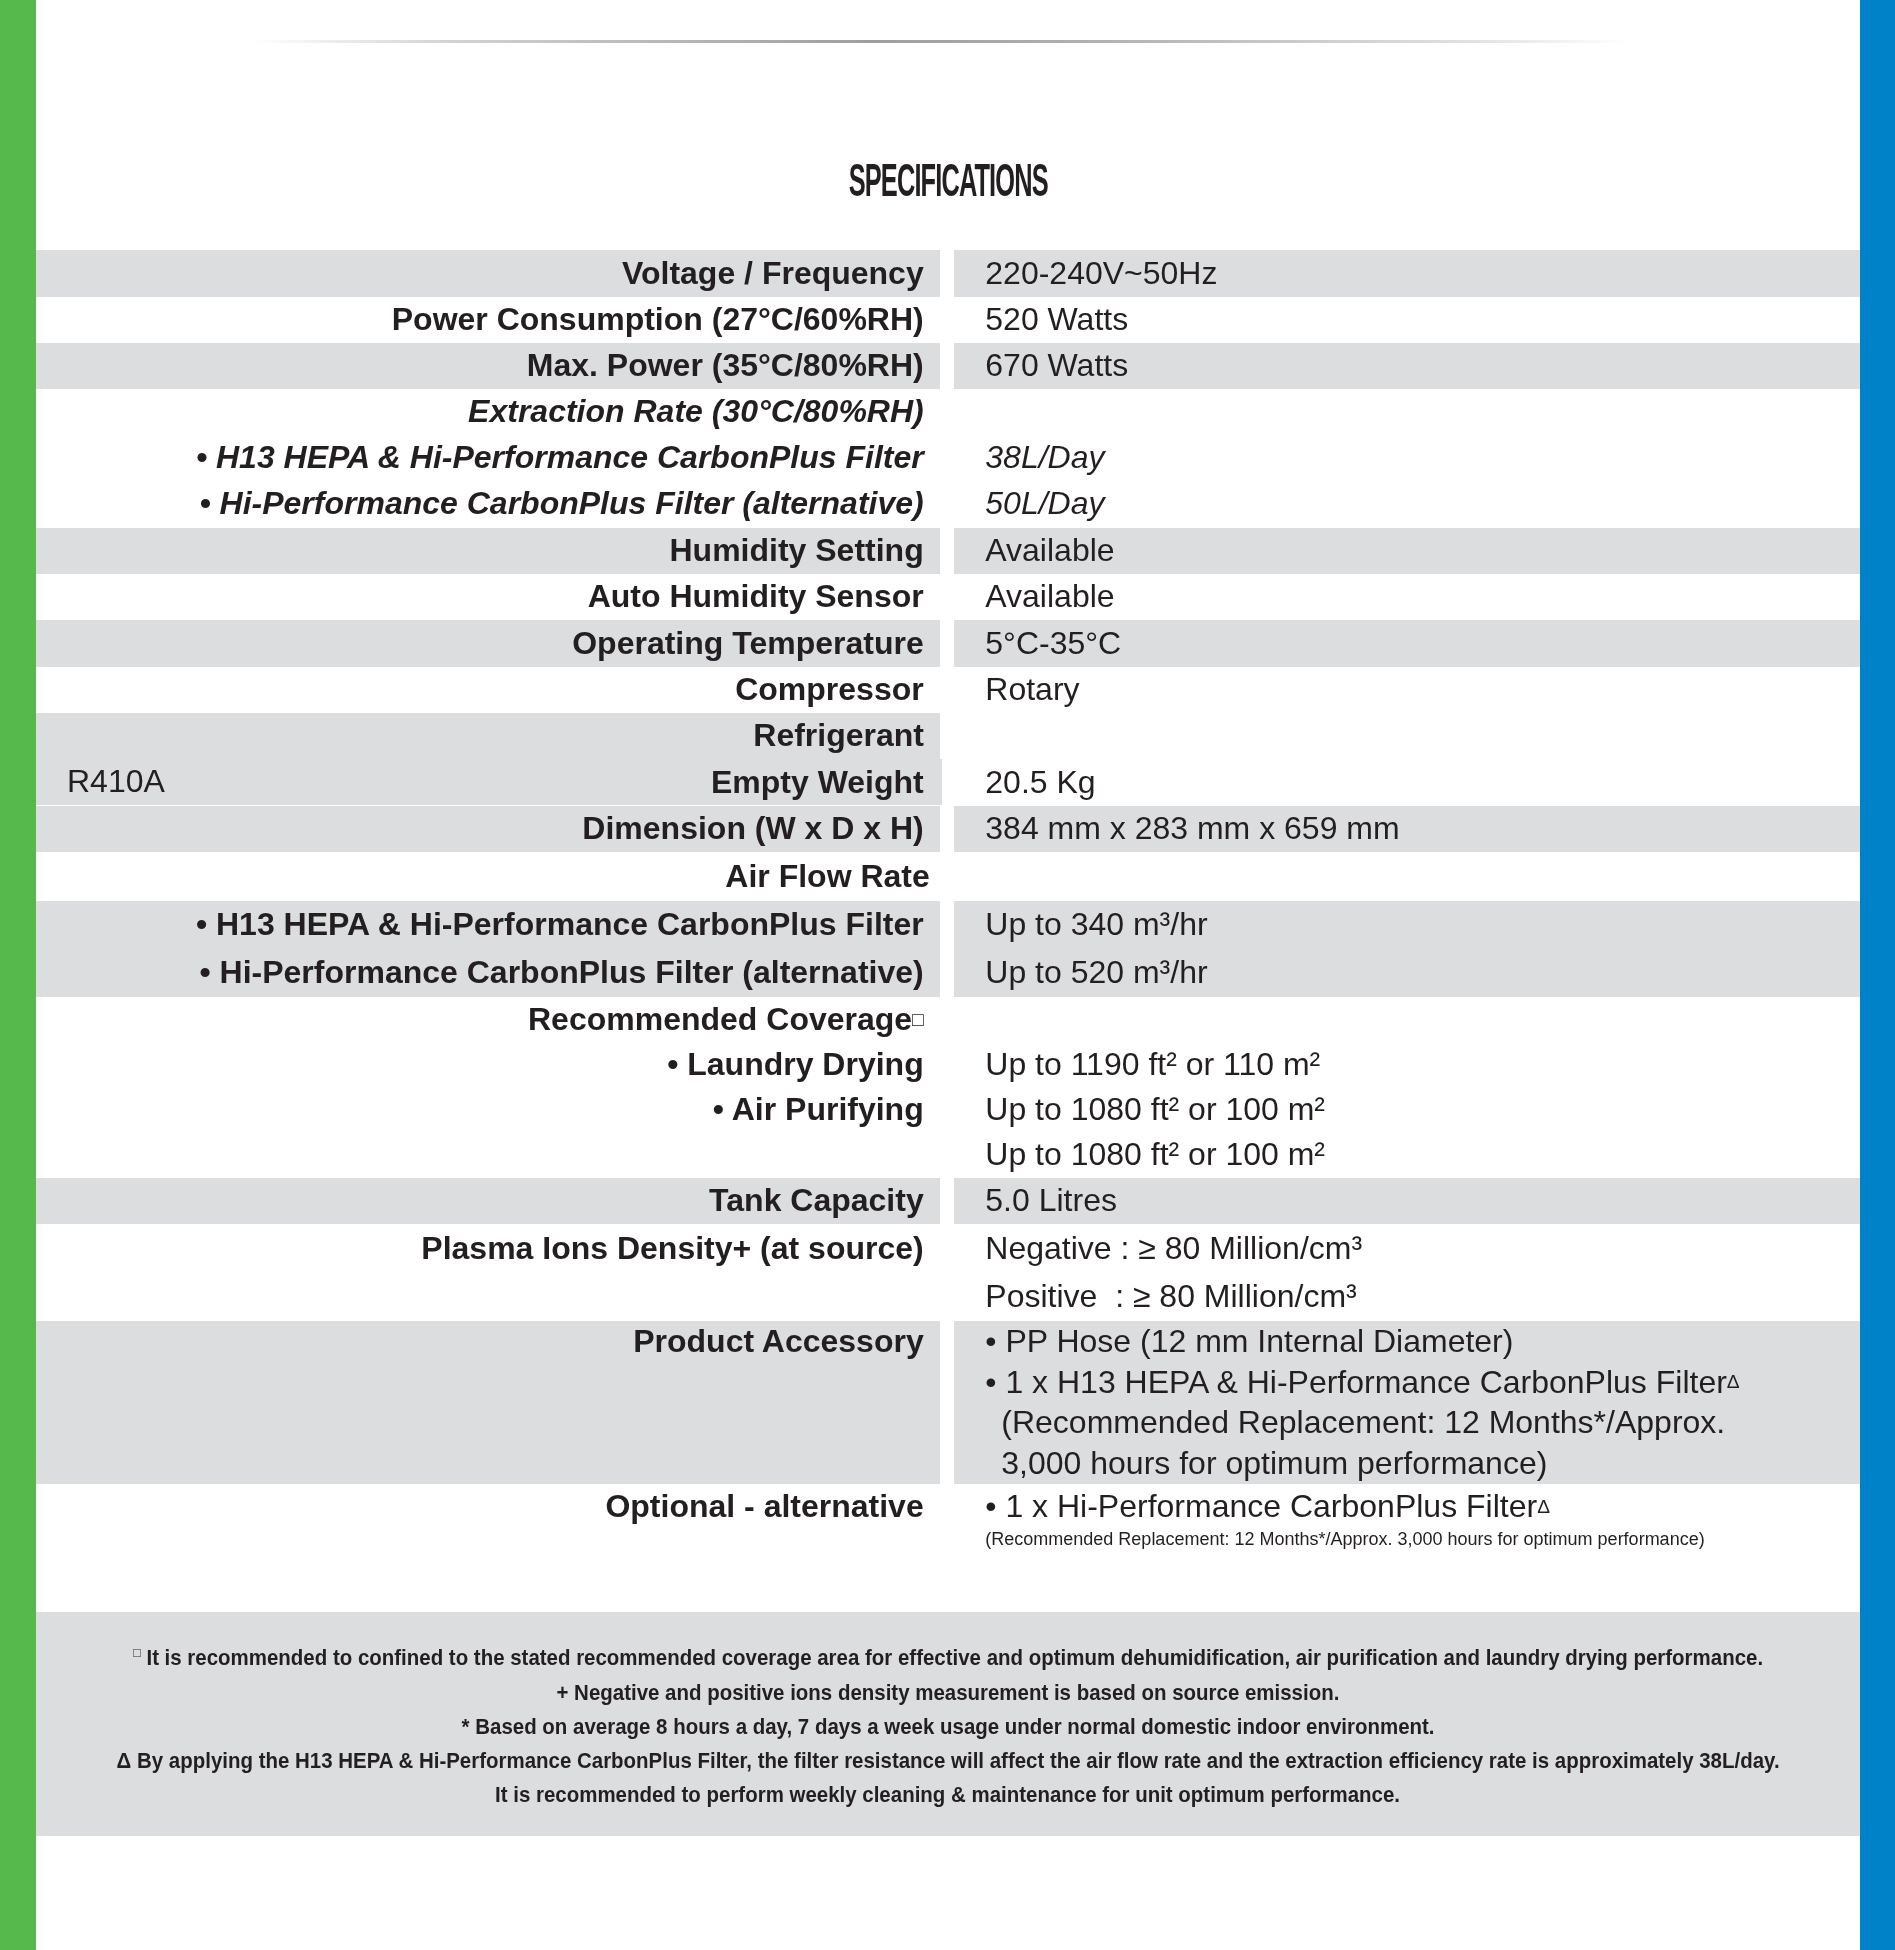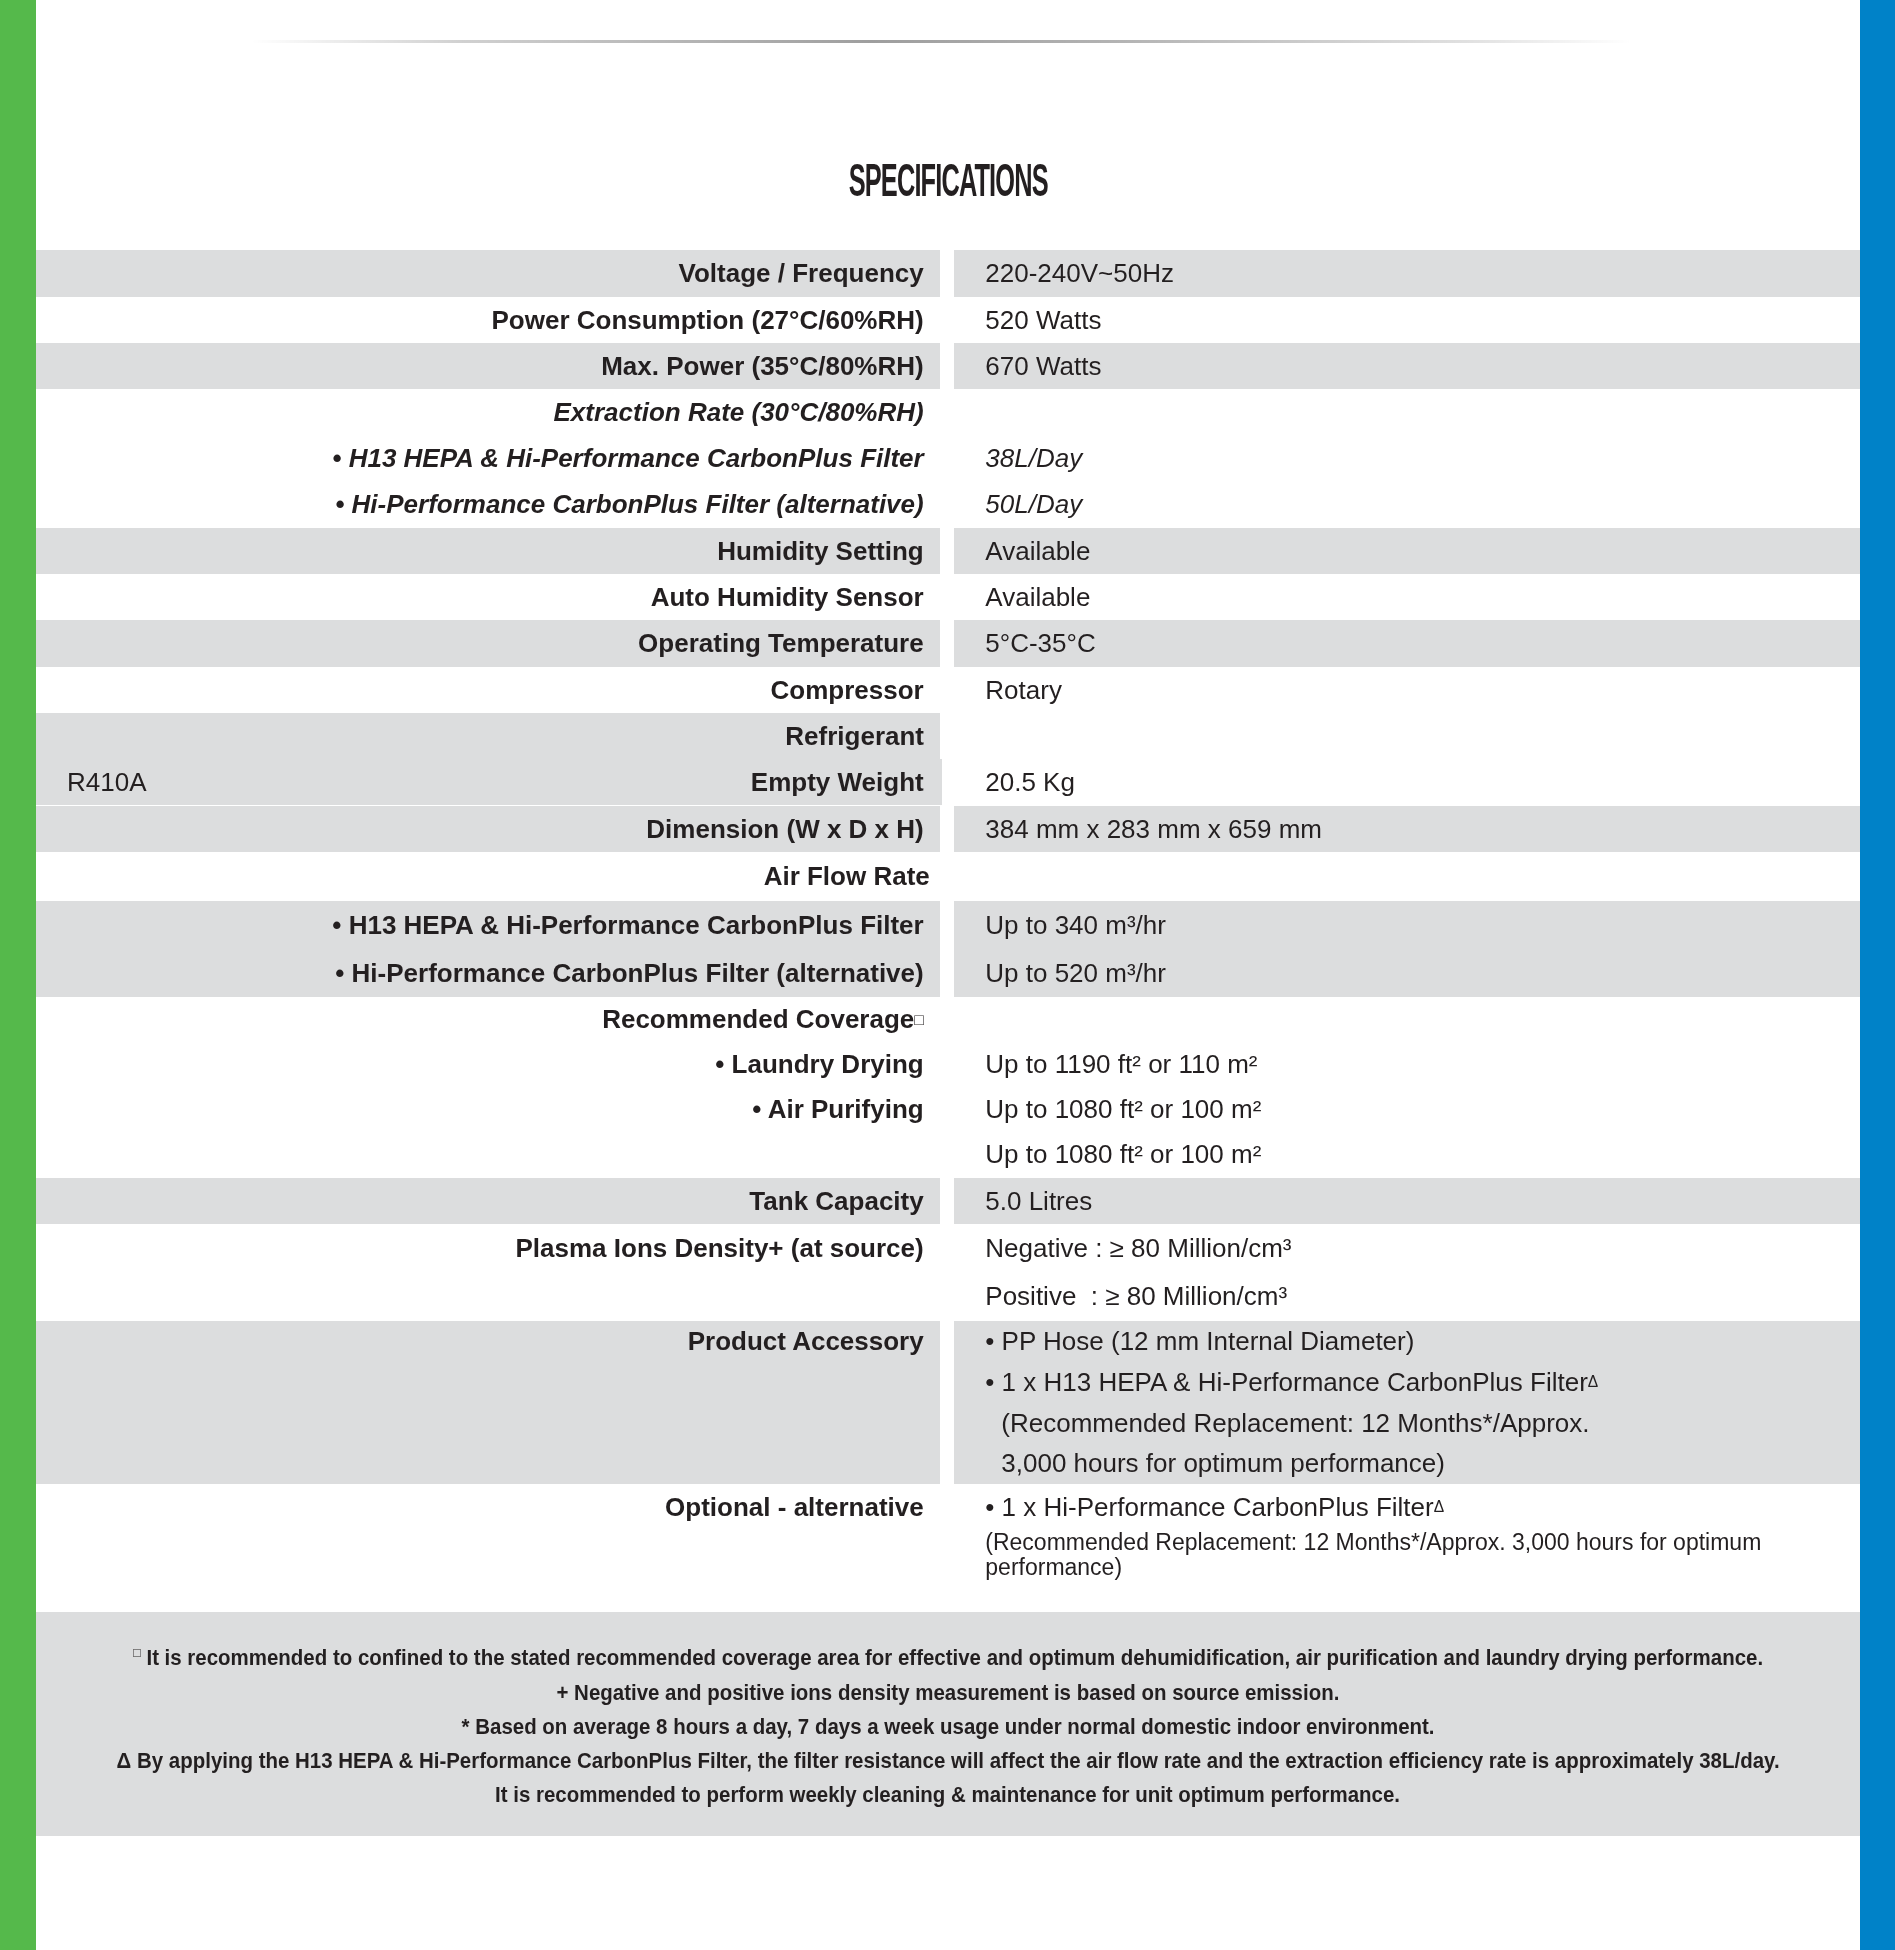--- a/index.html
+++ b/index.html
@@ -22,25 +22,25 @@
   }
   .title .squeeze { display:inline-block; transform:scaleX(0.54); transform-origin:50% 50%; letter-spacing:-1.6px; }
 
   .spec-table { position:absolute; left:36px; top:250px; width:1824px; display:flex; flex-direction:column; }
   .row { display:flex; }
   .label-cell { width:904px; display:flex; flex-direction:column; }
   .gap-col    { width:14.6px; }
   .value-cell { width:906px; display:flex; flex-direction:column; }
   .row.gray .label-cell, .row.gray .value-cell { background:#DCDDDE; }
 
-  .cell-line { display:flex; align-items:center; font-size:26px; line-height:1.1; }
+  .cell-line { display:flex; align-items:center; font-size:32px; line-height:1.1; }
   .label-cell .cell-line { justify-content:flex-end; padding-right:16px; font-weight:700; text-align:right; }
   .value-cell .cell-line { justify-content:flex-start; padding-left:31px; font-weight:400; }
   .value-cell .cell-line.indent { padding-left:47px; }
-  .value-cell .cell-line.small { font-size:23px; align-items:flex-start; }
+  .value-cell .cell-line.small { font-size:18px; align-items:flex-start; }
   sup.mark { font-size:60%; vertical-align:super; line-height:0; }
 
   .footnotes {
     position:absolute; left:36px; top:1612px; width:1824px; height:224px;
     background:#DCDDDE; display:flex; flex-direction:column; justify-content:center;
     text-align:center; font-size:22px; font-weight:700; color:#231F20;
   }
   .footnote-line { line-height:34px; white-space:nowrap; }
   .footnote-line .squeeze-f { display:inline-block; transform:scaleX(0.93); transform-origin:50% 50%; }
   .fn-marker-sup { font-size:60%; vertical-align:super; }

